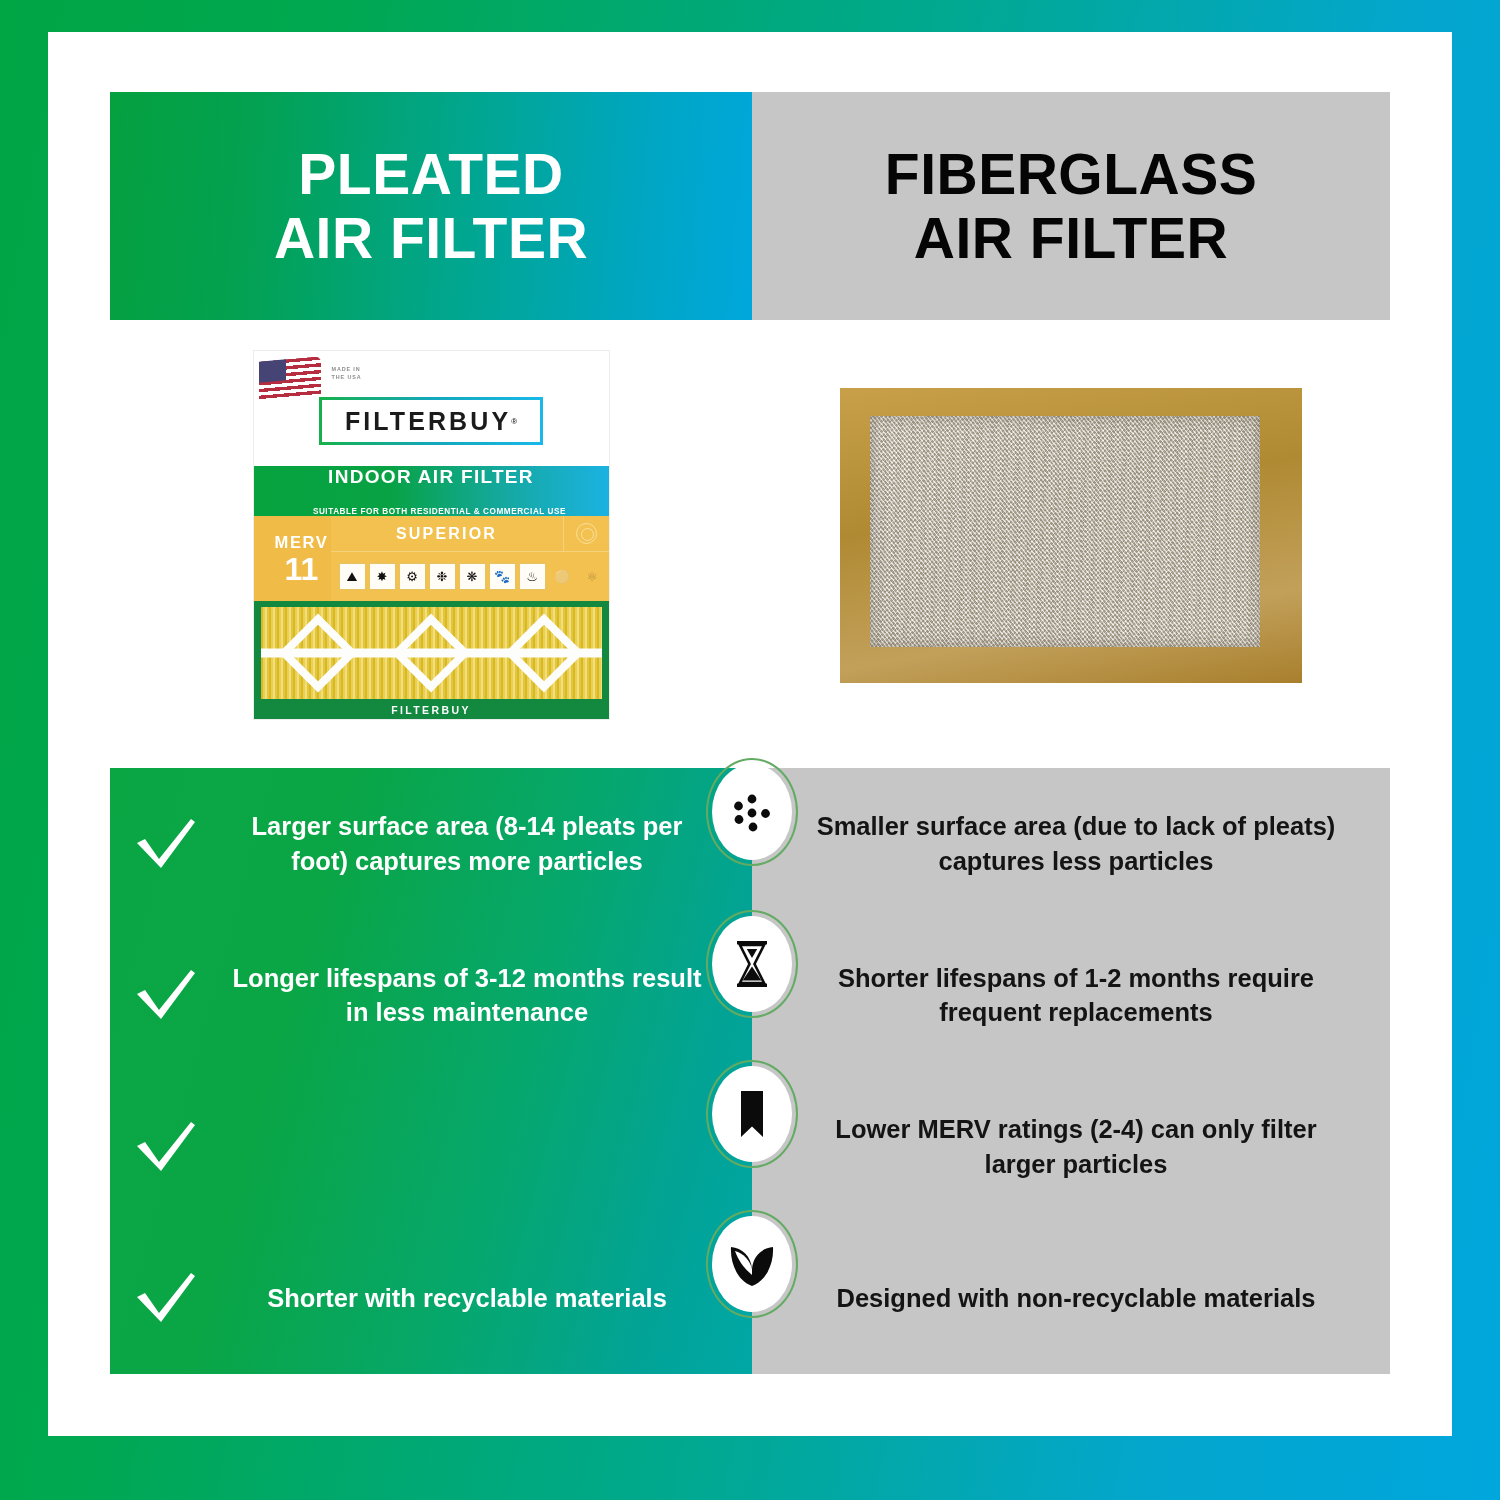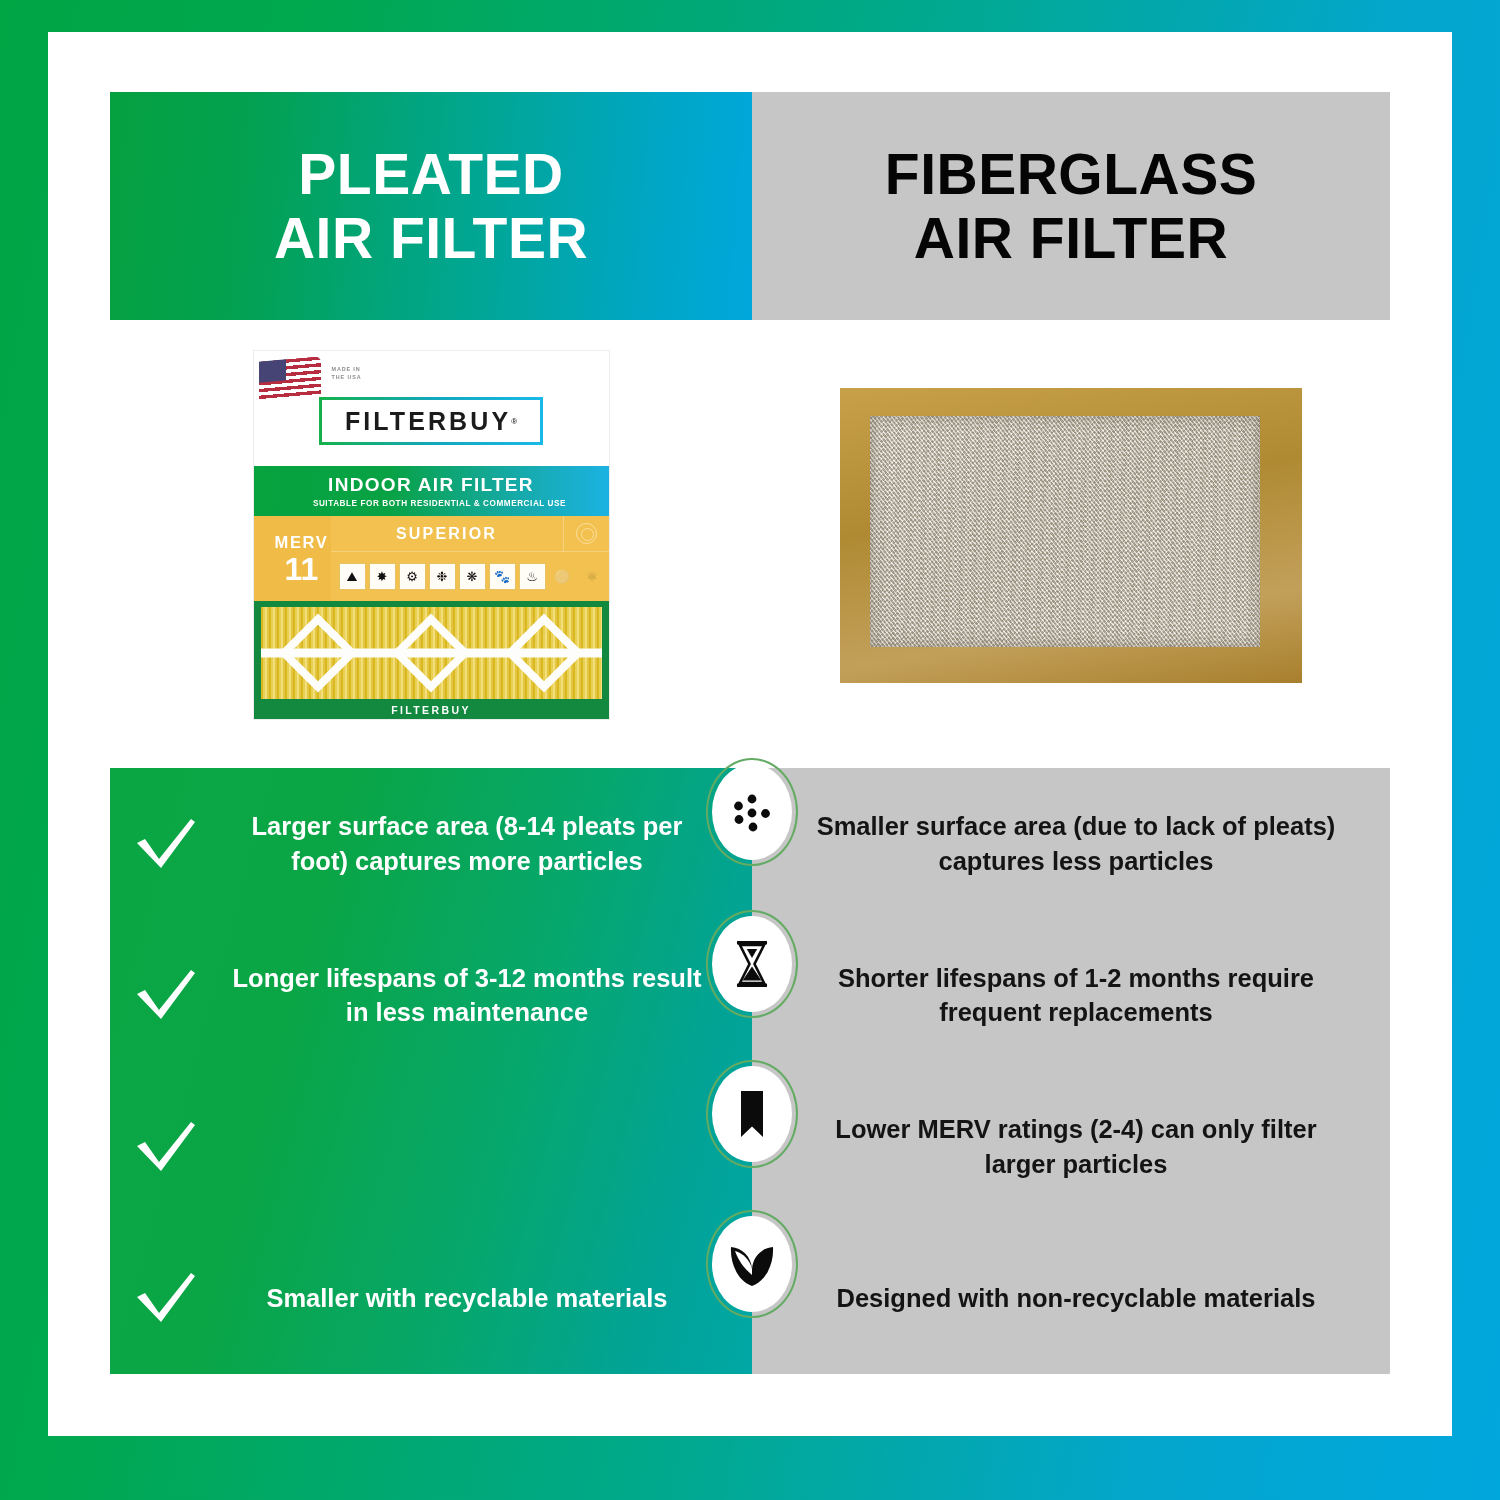--- a/index.html
+++ b/index.html
@@ -73,21 +73,21 @@
     display: flex; align-items: center; justify-content: center; background:#fff;
   }
   .fb-logo span {
     font-size: 25px; font-weight: 700; letter-spacing: 3.1px; color: #1b1b1b;
   }
   .fb-logo sup { font-size: 8px; vertical-align: super; }
 
   .fb-band {
     height: 50px; width: 100%;
     background: linear-gradient(90deg,#06a33f 0%,#08a244 38%,#15a9a4 72%,#1bb2e2 100%);
-    display: flex; flex-direction: column; align-items: center; justify-content: center;
+    display: flex; flex-direction: column; align-items: center; justify-content: space-between;
   }
   .fb-band-1 { color:#fff; font-size:19px; font-weight:700; letter-spacing:1.3px; }
   .fb-band-2 { color:#fff; font-size:8.2px; font-weight:700; letter-spacing:.55px; margin-top:3px;margin-left:17px; }
 
   .fb-merv-row { display:flex; height:85px; background:#f3c14f; }
   .fb-merv {
     width: 77px; display:flex; flex-direction:column; align-items:center; justify-content:center;
     background:#f0bc47;
     padding-left:19px;
   }
@@ -318,21 +318,21 @@
                 </svg>
             </div>
           </div>
 
           <div class="crow">
             <div class="check">
               <svg viewBox="0 0 62 54">
                   <path d="M2 26 L10 22 L24 42 L56 2 L60 5 L26 51 Z" fill="#ffffff"></path>
                 </svg>
             </div>
-            <div class="ltxt">Smaller with recyclable materials</div>
+            <div class="ltxt">Shorter with recyclable materials</div>
           </div>
 
         </div>
       </div>
 
       <div id="col-right">
         <div class="rowset">
           <div class="crow">
             <div class="rtxt">Smaller surface area (due to lack of pleats) captures less particles</div>
           </div>

